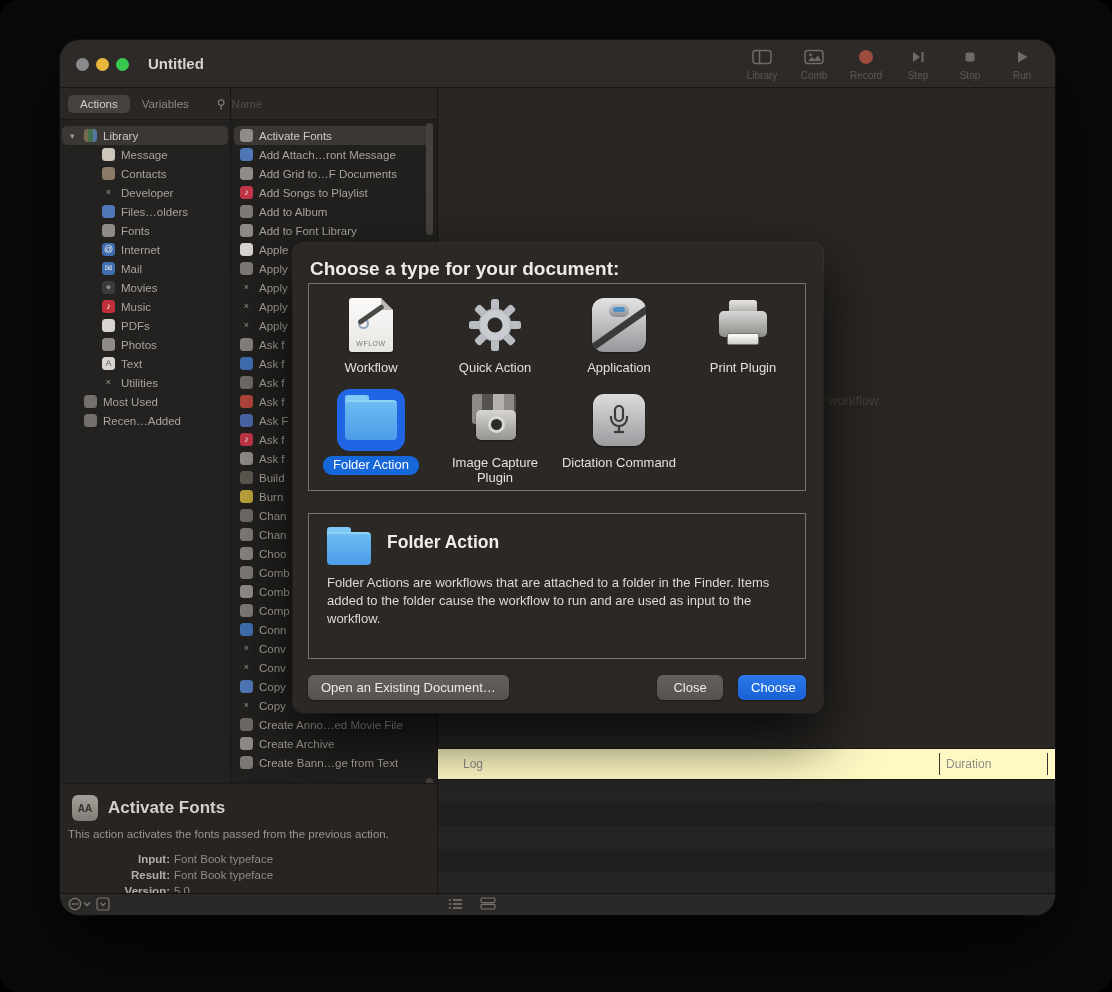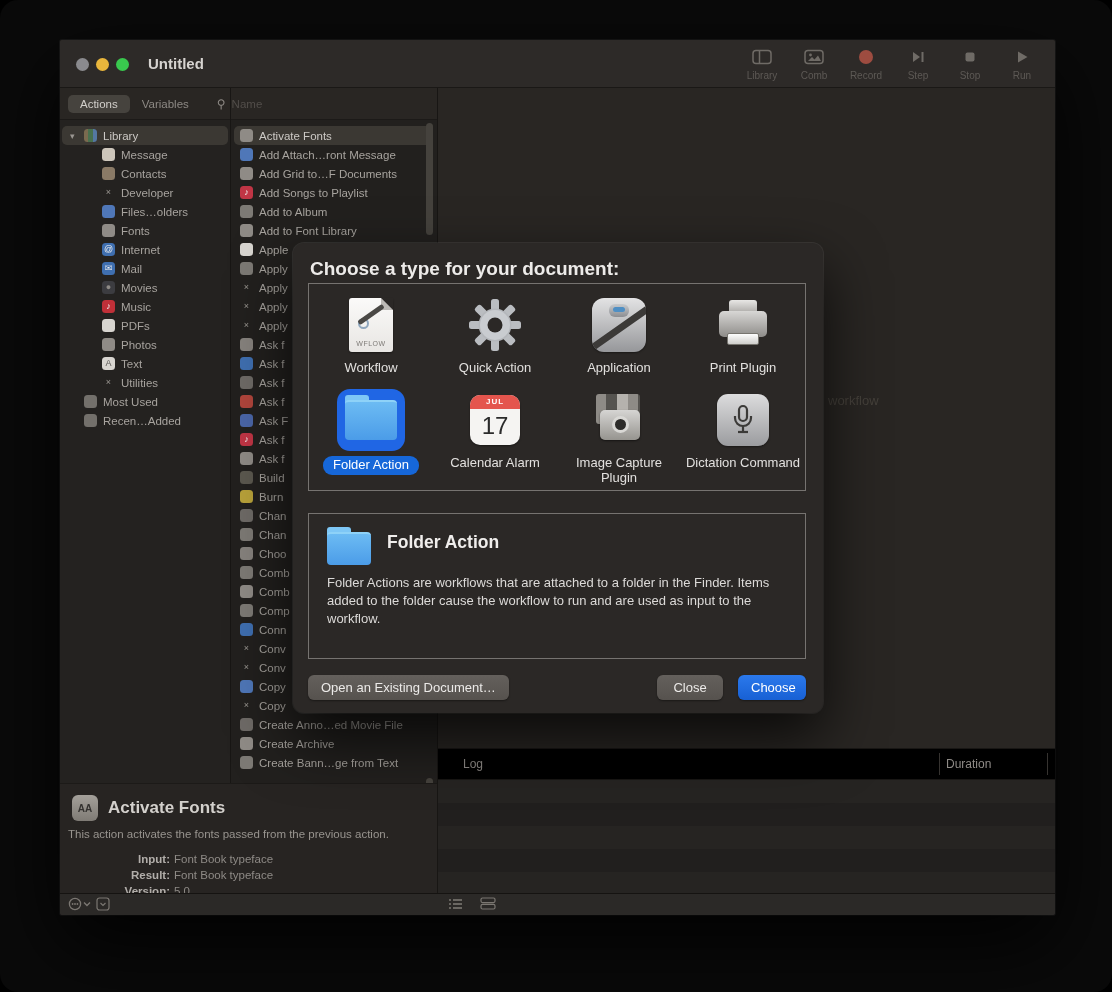--- a/index.html
+++ b/index.html
@@ -2,21 +2,21 @@
 <html><head>
 <meta charset="utf-8">
 <style>
   * { margin:0; padding:0; box-sizing:border-box; }
   html,body { background:#000; }
   body { width:1112px; height:992px; font-family:"Liberation Sans", sans-serif; position:relative; overflow:hidden; }
   .screen { position:absolute; inset:0; background:#0a0a0a; border-radius:18px; overflow:hidden; }
 
   
   .window { position:absolute; left:60px; top:40px; width:995px; height:875px; background:#262321;
-            border-radius:2px; box-shadow:0 30px 80px rgba(0,0,0,.85), 0 0 0 1px rgba(255,255,255,.06);
+            border-radius:20px; box-shadow:0 30px 80px rgba(0,0,0,.85), 0 0 0 1px rgba(255,255,255,.06);
             overflow:hidden; }
 
   
   .titlebar { position:absolute; left:0; top:0; right:0; height:48px; background:#2d2a28; border-bottom:1px solid #1a1816; }
   .traffic { position:absolute; left:16px; top:17.5px; display:flex; gap:7px; }
   .tl { width:13px; height:13px; border-radius:50%; }
   .tl.close { background:#8a8a8e; }
   .tl.min   { background:#e9b63c; }
   .tl.max   { background:#39c84e; }
   .win-title { position:absolute; left:88px; top:0; height:48px; line-height:48px; font-size:15px; font-weight:700; color:#d6d3d0; }
@@ -61,21 +61,21 @@
   .ai-title { font-size:17px; font-weight:700; color:#d3d0cc; }
   .ai-desc { font-size:11.5px; color:#98948f; padding:7px 10px 0 8px; }
   .ai-fields { margin-top:11px; }
   .ai-field { display:flex; font-size:11.5px; line-height:16px; }
   .ai-field .fl { width:110px; text-align:right; font-weight:700; color:#b2aeaa; }
   .ai-field .fv { margin-left:4px; color:#8e8a86; }
 
   
   .canvas { position:absolute; left:378px; top:48px; right:0; height:660px; background:#292623; }
   .canvas-hint { position:absolute; left:390px; top:305px; font-size:13px; color:#45413b; }
-  .log-header { position:absolute; left:378px; right:0; top:708px; height:32px; background:#000000; border-top:1px solid #191715; border-bottom:1px solid #191715; }
+  .log-header { position:absolute; left:378px; right:0; top:708px; height:32px; background:#fef9c3; border-top:1px solid #191715; border-bottom:1px solid #191715; }
   .log-header .col-label { position:absolute; top:0; line-height:30px; font-size:12px; color:#8f8b87; }
   .log-col-div { position:absolute; top:4px; bottom:4px; width:1px; background:#363330; }
   .log-rows { position:absolute; left:378px; right:0; top:740px; height:113px;
               background:repeating-linear-gradient(to bottom,#262422 0 23px,#211f1e 23px 46px); }
 
   
   .bottombar { position:absolute; left:0; right:0; bottom:0; height:22px; background:#2b2927; border-top:1px solid #151311; }
   .bb-icon { position:absolute; top:3px; color:#7b7772; font-size:12px; line-height:16px; }
 
   
@@ -590,31 +590,20 @@
                 <span class="tab" style="display:block"></span>
                 <span class="body" style="display:block"></span>
               </span>
             </span>
           </div>
           <div class="type-label">Folder Action</div>
         </div>
         <div class="type-cell">
           <div class="type-icon-slot">
             <span>
-              <span class="ic-cal" style="display:block">
-                <span class="cal-top" style="display:block">JUL</span>
-                <span class="cal-day" style="display:block">17</span>
-              </span>
-            </span>
-          </div>
-          <div class="type-label">Calendar Alarm</div>
-        </div>
-        <div class="type-cell">
-          <div class="type-icon-slot">
-            <span>
               <span class="ic-capture" style="display:block">
                 <span class="mosaic" style="display:block"></span>
                 <span class="cam" style="display:block"></span>
                 <span class="lens" style="display:block"></span>
               </span>
             </span>
           </div>
           <div class="type-label">Image Capture Plugin</div>
         </div>
         <div class="type-cell">

